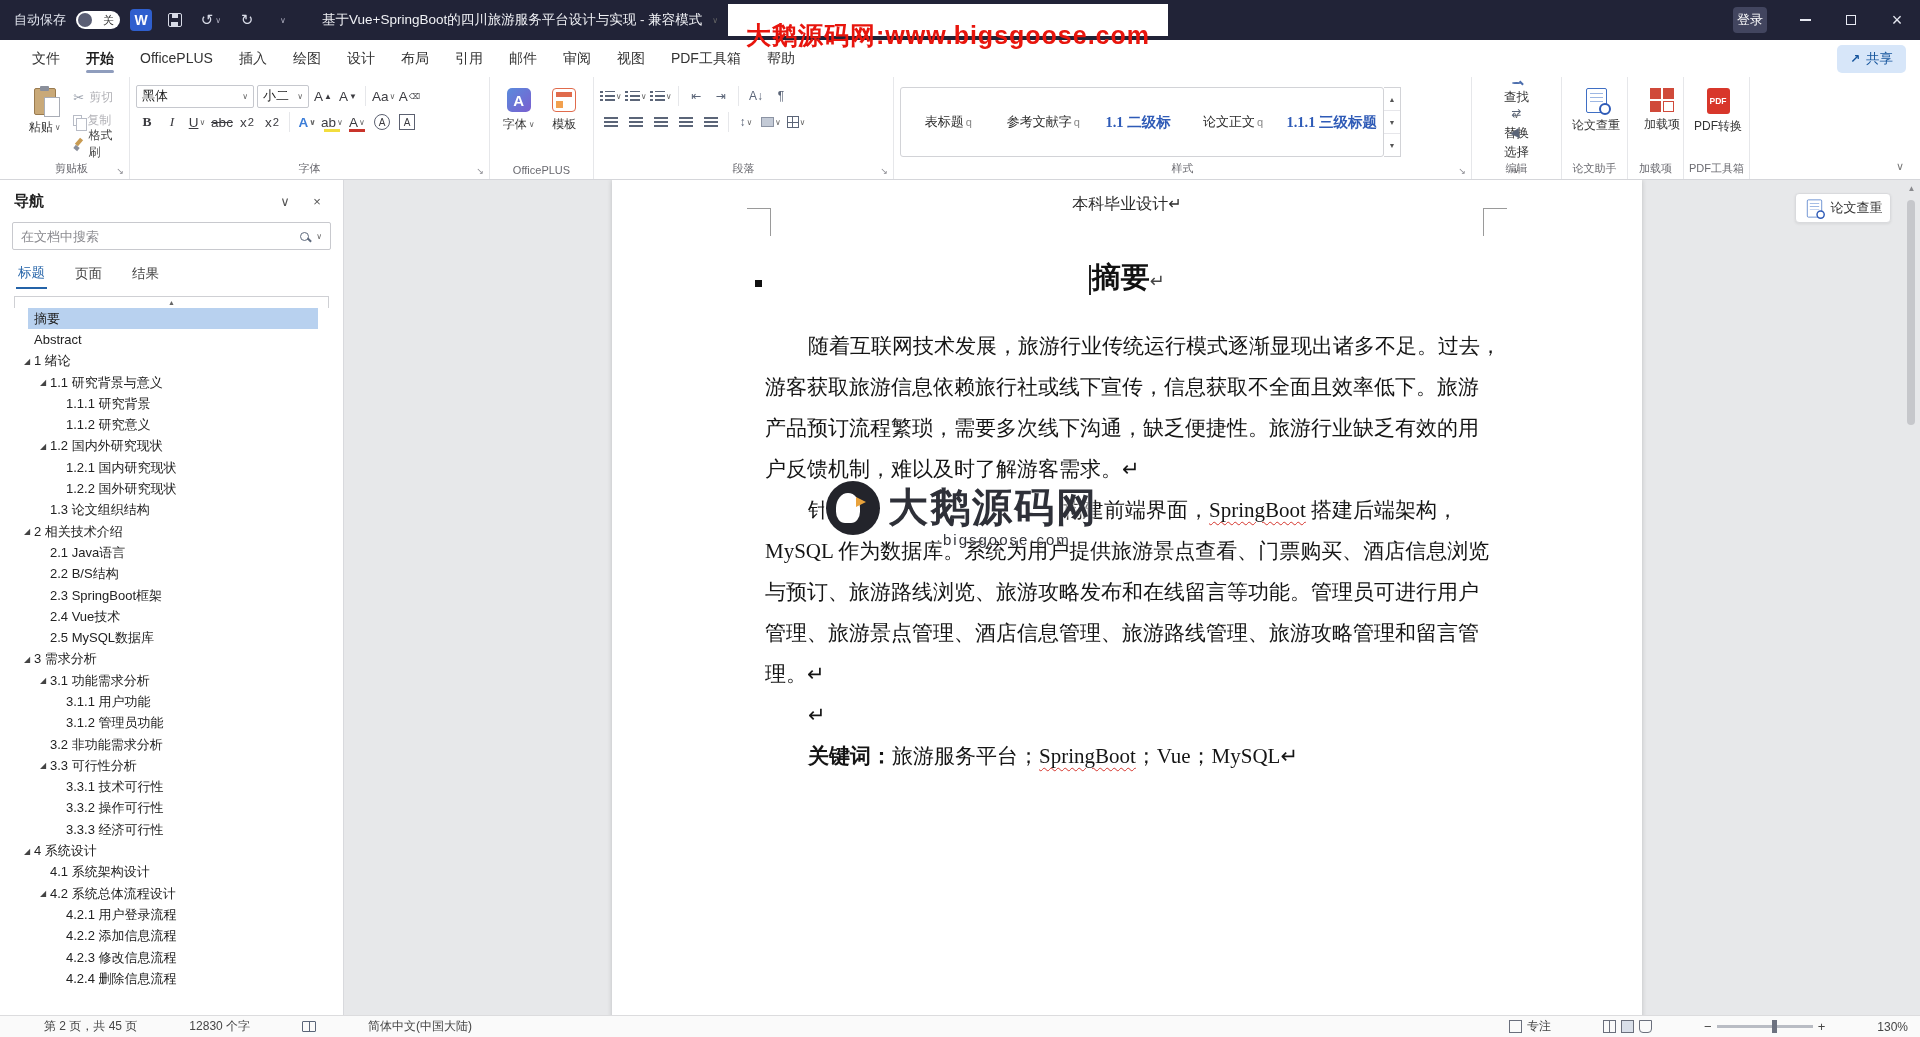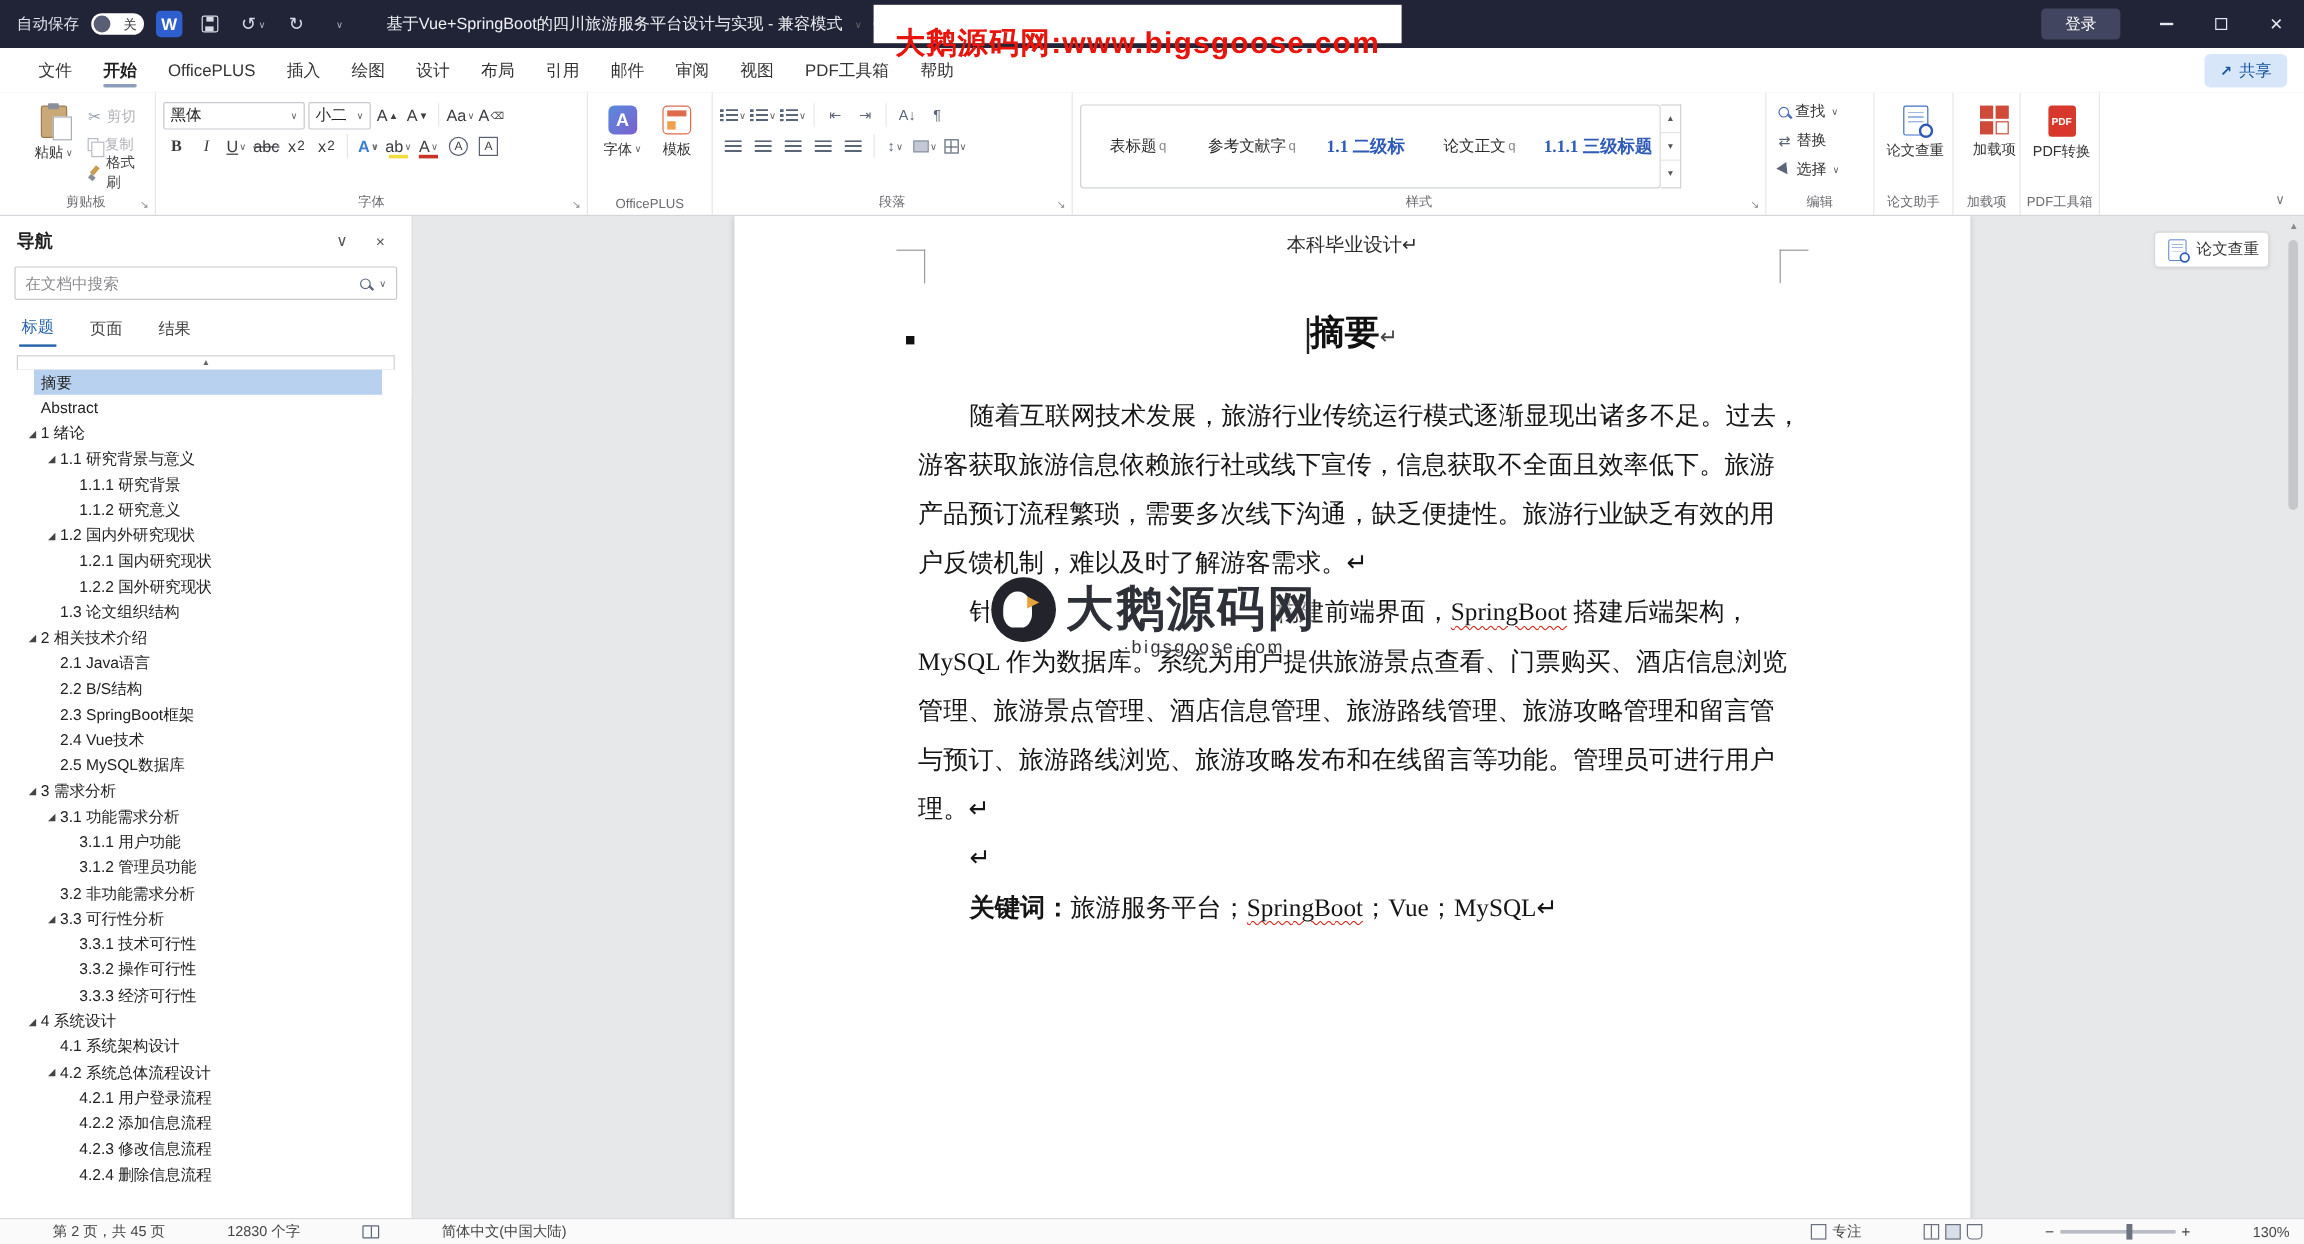--- a/index.html
+++ b/index.html
@@ -16,21 +16,21 @@
   .qat-btn { min-width:26px; height:26px; display:flex; align-items:center; justify-content:center; border-radius:4px; font-size:15px; color:#d7dae6; gap:2px; }
   .qat-btn .mini { font-size:8px; color:#aab; }
   .ic-save { width:14px; height:14px; border:1.5px solid #d7dae6; border-radius:2px; position:relative; }
   .ic-save::before { content:""; position:absolute; top:0; left:3px; width:6px; height:4px; background:#d7dae6; }
   .ic-save::after { content:""; position:absolute; bottom:0; left:2px; width:7px; height:4px; background:#d7dae6; }
   .tb-title { margin-left:26px; display:flex; align-items:center; gap:10px; font-size:13.5px; color:#f0f1f5; white-space:nowrap; }
   .ic-mag { width:10px; height:10px; border:1.8px solid #cfd3df; border-radius:50%; position:relative; display:inline-block; }
   .ic-mag::after { content:""; position:absolute; width:5px; height:1.8px; background:#cfd3df; transform:rotate(45deg); right:-4px; bottom:-1px; }
   .tb-watermark { position:absolute; left:728px; top:4px; height:32px; width:440px; background:#fff; display:flex; align-items:center; justify-content:center; }
   .tb-watermark span { color:#e8150d; font-weight:700; font-size:25px; letter-spacing:1px;margin-top:30px; }
-  .login-btn { position:absolute; right:153px; top:7px; height:26px; padding:0 20px; background:#42455f; color:#fff; border-radius:4px; font-size:13px; display:flex; align-items:center; cursor:pointer; }
+  .login-btn { position:absolute; right:153px; top:7px; height:26px; padding:0 4px; background:#42455f; color:#fff; border-radius:4px; font-size:13px; display:flex; align-items:center; cursor:pointer; }
   .win-controls { position:absolute; right:0; top:0; height:40px; display:flex; }
   .win-btn { width:46px; height:40px; display:flex; align-items:center; justify-content:center; color:#e7e9f2; }
   .ic-min { width:11px; height:1.6px; background:#e7e9f2; }
   .ic-max { width:10px; height:10px; border:1.4px solid #e7e9f2; }
   .ic-close { font-size:18px; line-height:1; }
 
   
   .menubar { position:absolute; top:40px; left:0; right:0; height:37px; background:#fff; display:flex; align-items:center; z-index:40; }
   .menu-tabs { display:flex; gap:2px; padding-left:20px; }
   .menu-tab { padding:7px 12px; font-size:14px; color:#333; border-radius:4px; cursor:pointer; position:relative; }
@@ -96,21 +96,21 @@
   .g-styles { width:578px; }
   .styles-box { width:484px; height:70px; border:1px solid #d2d3d7; border-radius:3px; display:flex; align-items:stretch; overflow:hidden; background:#fff; margin-top:4px; float:left; }
   .style-item { flex:1; display:flex; align-items:center; justify-content:center; font-size:13px; color:#2b2b2b; white-space:nowrap; padding:0 6px; cursor:pointer; }
   .style-item.heading { color:#2f5bb7; font-weight:700; font-size:14.5px; font-family:"Liberation Serif",serif; }
   .style-item .smark { color:#888; margin-left:2px; font-size:11px; }
   .styles-rail { width:17px; height:70px; margin-top:4px; border:1px solid #d2d3d7; border-left:none; display:flex; flex-direction:column; float:left; background:#fff; }
   .rail-btn { flex:1; display:flex; align-items:center; justify-content:center; font-size:7px; color:#555; border-bottom:1px solid #e6e6ea; cursor:pointer; }
   .rail-btn:last-child { border-bottom:none; }
 
   .g-edit { width:90px; display:flex; flex-direction:column; gap:1px; padding-top:5px; }
-  .ed-row { display:flex; align-items:center; gap:5px; font-size:12.5px; height:23px; padding:0 4px; color:#333; cursor:pointer; }
+  .ed-row { display:flex; align-items:center; gap:5px; font-size:12.5px; height:23px; padding:0 4px; color:#333; cursor:pointer;flex-direction:column; }
   .ic-mag2 { width:9px; height:9px; border:1.6px solid #4c6ead; border-radius:50%; position:relative; display:inline-block; }
   .ic-mag2::after { content:""; position:absolute; width:5px; height:1.6px; background:#4c6ead; transform:rotate(45deg); right:-4px; bottom:-1px; }
   .ic-cursor { width:0; height:0; border-left:5px solid transparent; border-right:5px solid transparent; border-top:9px solid #5b6578; transform:rotate(-35deg); display:inline-block; }
 
   .g-paper { width:66px; } .g-addin { width:56px; } .g-pdf { width:66px; }
   .ic-doccheck { position:relative; width:21px; height:25px; border:1.6px solid #3f6fc4; border-radius:2px; background:#fff; }
   .ic-doccheck::before { content:""; position:absolute; top:4px; left:3px; right:3px; height:9px; background:repeating-linear-gradient(to bottom,#9db7e3 0 1.5px,transparent 1.5px 4px); }
   .ic-doccheck::after { content:""; position:absolute; right:-5px; bottom:-3px; width:8px; height:8px; border:2px solid #2f5bb7; border-radius:50%; background:#fff; }
   .ic-addin { width:24px; height:24px; display:grid; grid-template-columns:1fr 1fr; grid-template-rows:1fr 1fr; gap:2px; }
   .ic-addin span { background:#d04a3a; }
@@ -654,22 +654,22 @@
     <div class="doc-title">
       <span class="caret"></span><span>摘要</span><span class="pmark">↵</span>
     </div>
     <div class="doc-body">
         <div class="bline indent">随着互联网技术发展，旅游行业传统运行模式逐渐显现出诸多不足。过去，</div>
         <div class="bline">游客获取旅游信息依赖旅行社或线下宣传，信息获取不全面且效率低下。旅游</div>
         <div class="bline">产品预订流程繁琐，需要多次线下沟通，缺乏便捷性。旅游行业缺乏有效的用</div>
         <div class="bline">户反馈机制，难以及时了解游客需求。↵</div>
         <div class="bline indent"><span>针对</span><span class="wm-gap"></span><span>构建前端界面，</span><span class="sp">SpringBoot</span><span> 搭建后端架构，</span></div>
         <div class="bline">MySQL 作为数据库。系统为用户提供旅游景点查看、门票购买、酒店信息浏览</div>
+        <div class="bline">与预订、旅游路线浏览、旅游攻略发布和在线留言等功能。管理员可进行用户</div>
         <div class="bline">管理、旅游景点管理、酒店信息管理、旅游路线管理、旅游攻略管理和留言管</div>
-        <div class="bline">与预订、旅游路线浏览、旅游攻略发布和在线留言等功能。管理员可进行用户</div>
         <div class="bline">理。↵</div>
         <div class="bline indent">↵</div>
         <div class="bline indent"><span class="kw-label">关键词：</span><span>旅游服务平台；</span><span class="sp">SpringBoot</span><span>；</span><span>Vue；MySQL</span><span class="pmark">↵</span></div>
       </div>
     <div class="doc-wm">
       <div class="wm-row">
         <span class="wm-logo"></span>
         <span class="wm-name">大鹅源码网</span>
       </div>
       <div class="wm-domain">·bigsgoose·com</div>

